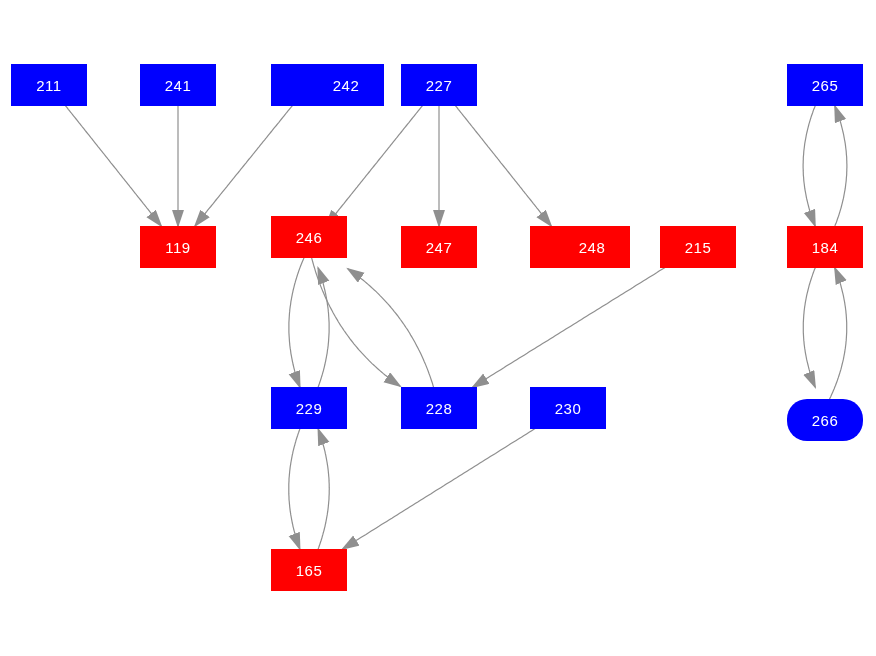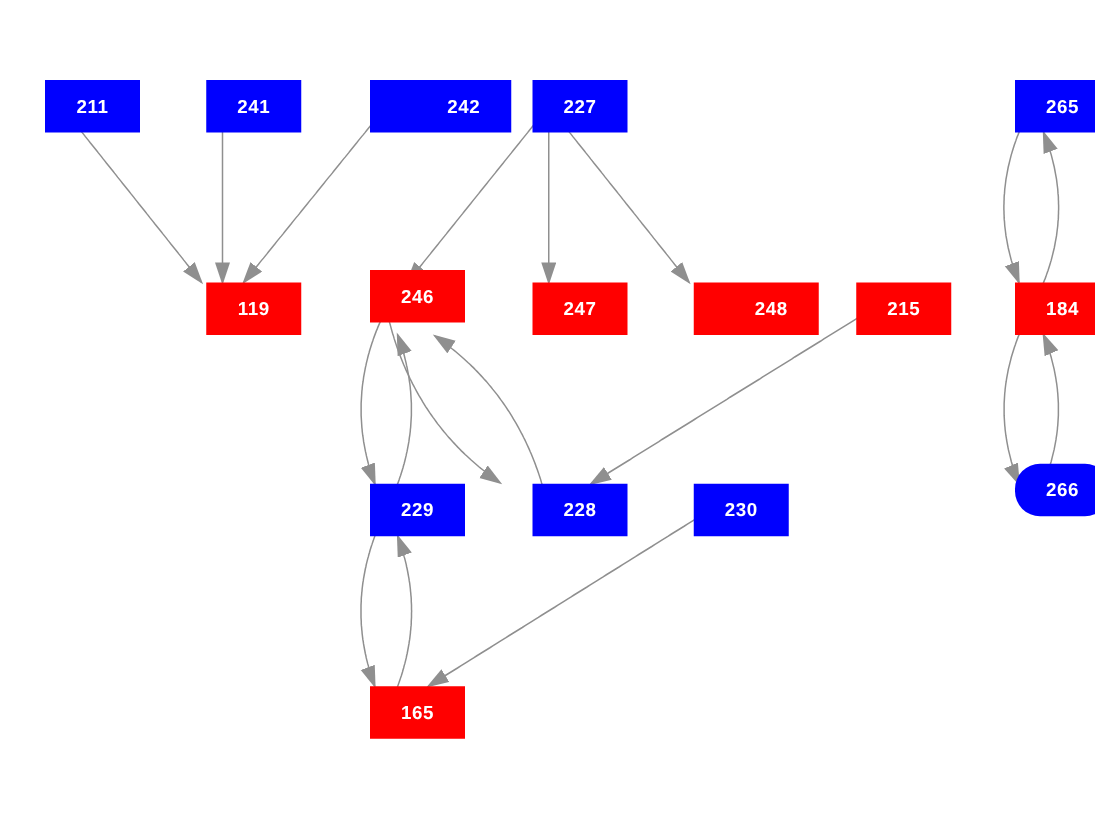--- a/index.html
+++ b/index.html
@@ -26,23 +26,22 @@
     top: 0;
     width: 100%;
     height: 100%;
   }
   .node {
     position: absolute;
     display: flex;
     align-items: center;
     justify-content: center;
     font-size: 15px;
-    font-weight: bold;
+    font-weight: normal;
     letter-spacing: 0.5px;
-    margin-left: 25px;
   }
   .edge {
     fill: none;
     stroke-width: 1.2px;
   }
 </style>
 </head>
 <body>
 
 <div class="canvas">
@@ -109,20 +108,20 @@
       </div>
       <div class="node" style="left: 271px; top: 387px; width: 76px; height: 42px; background: rgb(0, 0, 255); color: rgb(255, 255, 255);">
         <span>229</span>
       </div>
       <div class="node" style="left: 401px; top: 387px; width: 76px; height: 42px; background: rgb(0, 0, 255); color: rgb(255, 255, 255);">
         <span>228</span>
       </div>
       <div class="node" style="left: 530px; top: 387px; width: 76px; height: 42px; background: rgb(0, 0, 255); color: rgb(255, 255, 255);">
         <span>230</span>
       </div>
-      <div class="node" style="left: 787px; top: 371px; width: 76px; height: 42px; background: rgb(0, 0, 255); color: rgb(255, 255, 255); border-radius: 20px;">
+      <div class="node" style="left: 787px; top: 399px; width: 76px; height: 42px; background: rgb(0, 0, 255); color: rgb(255, 255, 255); border-radius: 20px;">
         <span>266</span>
       </div>
       <div class="node" style="left: 271px; top: 549px; width: 76px; height: 42px; background: rgb(255, 0, 0); color: rgb(255, 255, 255);">
         <span>165</span>
       </div>
     </div>
 </div>
 
 </body></html>

